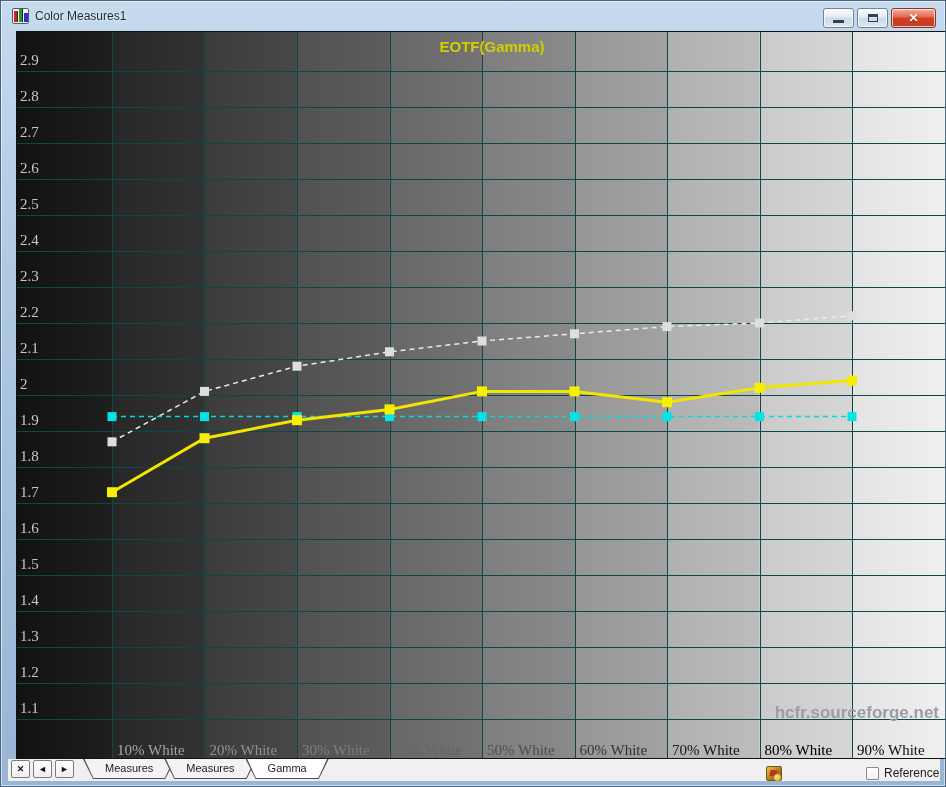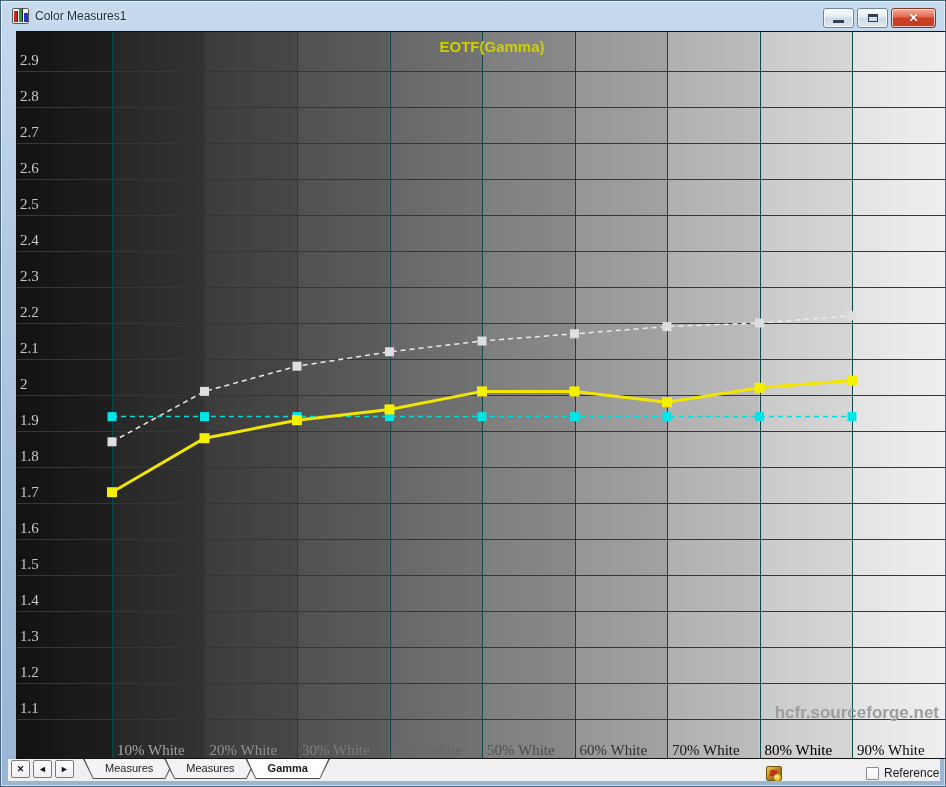--- a/index.html
+++ b/index.html
@@ -65,21 +65,21 @@
     clip-path:polygon(0 0,100% 0,calc(100% - 10px) 100%,10px 100%);
     background:#4d4d4d;
   }
   .tab:first-child{margin-left:0;}
   .tab::before{
     content:'';position:absolute;left:0;right:0;top:0;bottom:1px;
     clip-path:polygon(1.6px 0,calc(100% - 1.6px) 0,calc(100% - 10.4px) 100%,10.4px 100%);
     background:#f3f3f3;
   }
   .tab span{position:relative;}
-  .tab.active{font-weight:bold;z-index:3;}
+  .tab.active{font-weight:normal;z-index:3;}
   .tab.active::before{background:#ffffff;}
   .strip-right{position:absolute;left:0;top:4px;width:100%;height:100%;text-align:right;}
   .hcfr-icon{
     position:absolute;left:758px;top:3px;width:16px;height:15px;border-radius:2px;
     background:linear-gradient(135deg,#e9c94d 0%,#b07c22 55%,#7c4f12 100%);
     border:1px solid #6d5a10;
   }
   .hcfr-icon::before{
     content:'';position:absolute;left:3px;top:3px;width:7px;height:6px;
     background:#c43322;transform:skewX(-12deg);

